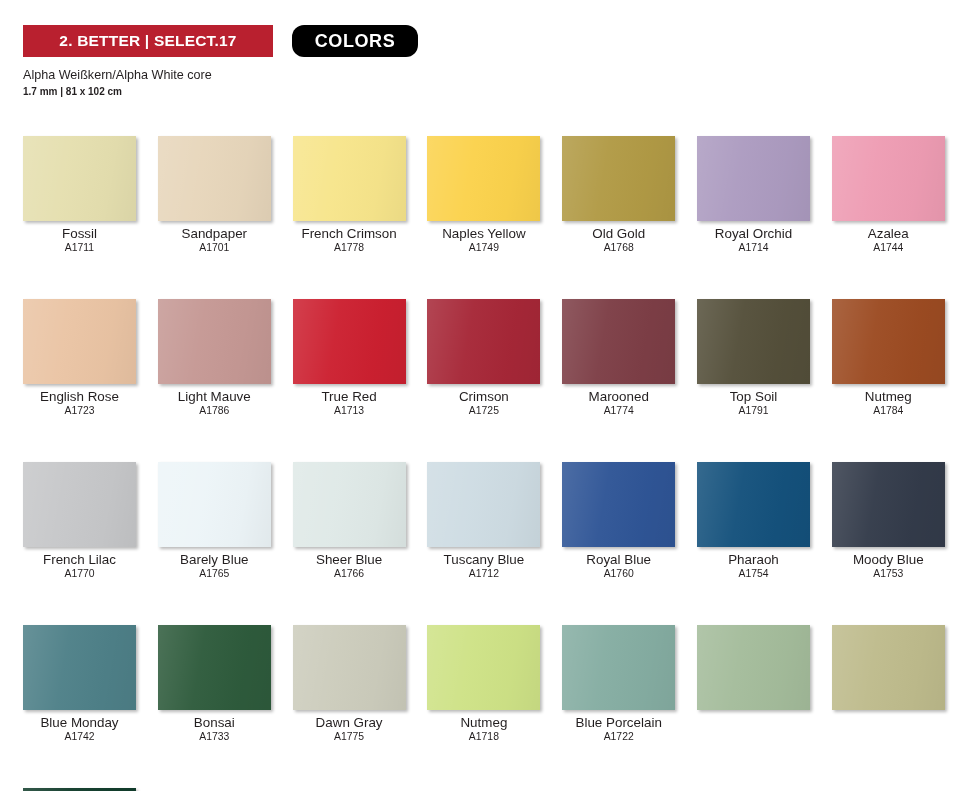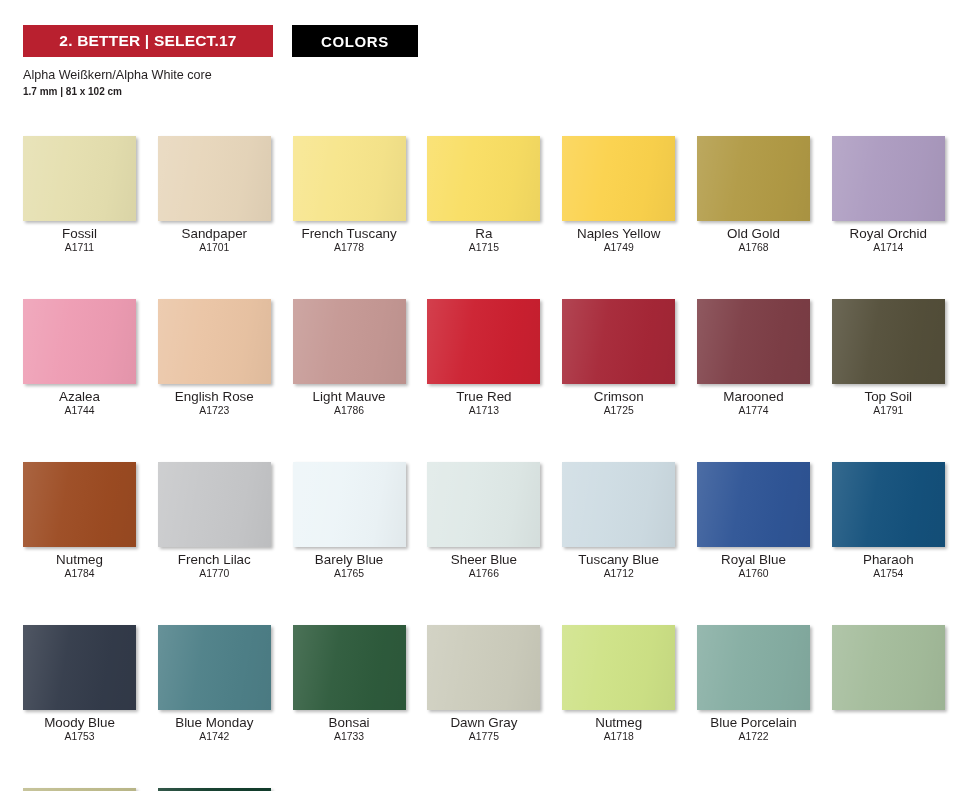--- a/index.html
+++ b/index.html
@@ -24,21 +24,21 @@
   .badge {
     height: 32px;
     display: flex;
     align-items: center;
     justify-content: center;
     color: #ffffff;
     font-weight: bold;
     letter-spacing: 0.2px;
   }
   .badge-category { width: 250px; font-size: 15.5px; }
-  .badge-section  { width: 126px; font-size: 15px; letter-spacing: 0.6px; }
+  .badge-section  { width: 126px; font-size: 18px; letter-spacing: 0.6px; border-radius: 12px; }
 
   .subtitle-block { margin-top: 10px; line-height: 1.35; }
   .subtitle { font-size: 12.6px; color: #231f20; }
   .spec     { font-size: 10px; color: #231f20; font-weight: bold; margin-top: 1px; }
 
   
   .grid {
     position: absolute;
     left: 23px;
     top: 136px;
@@ -111,27 +111,22 @@
         <div class="chip-name">Fossil</div>
         <div class="chip-code">A1711</div>
       </div>
       <div class="cell">
         <div class="chip" style="background: rgb(231, 214, 187);"></div>
         <div class="chip-name">Sandpaper</div>
         <div class="chip-code">A1701</div>
       </div>
       <div class="cell">
         <div class="chip" style="background: rgb(247, 229, 139);"></div>
-        <div class="chip-name">French Tuscany</div>
+        <div class="chip-name">French Crimson</div>
         <div class="chip-code">A1778</div>
-      </div>
-      <div class="cell">
-        <div class="chip" style="background: rgb(249, 222, 99);"></div>
-        <div class="chip-name">Ra</div>
-        <div class="chip-code">A1715</div>
       </div>
       <div class="cell">
         <div class="chip" style="background: rgb(251, 210, 76);"></div>
         <div class="chip-name">Naples Yellow</div>
         <div class="chip-code">A1749</div>
       </div>
       <div class="cell">
         <div class="chip" style="background: rgb(177, 154, 69);"></div>
         <div class="chip-name">Old Gold</div>
         <div class="chip-code">A1768</div>

